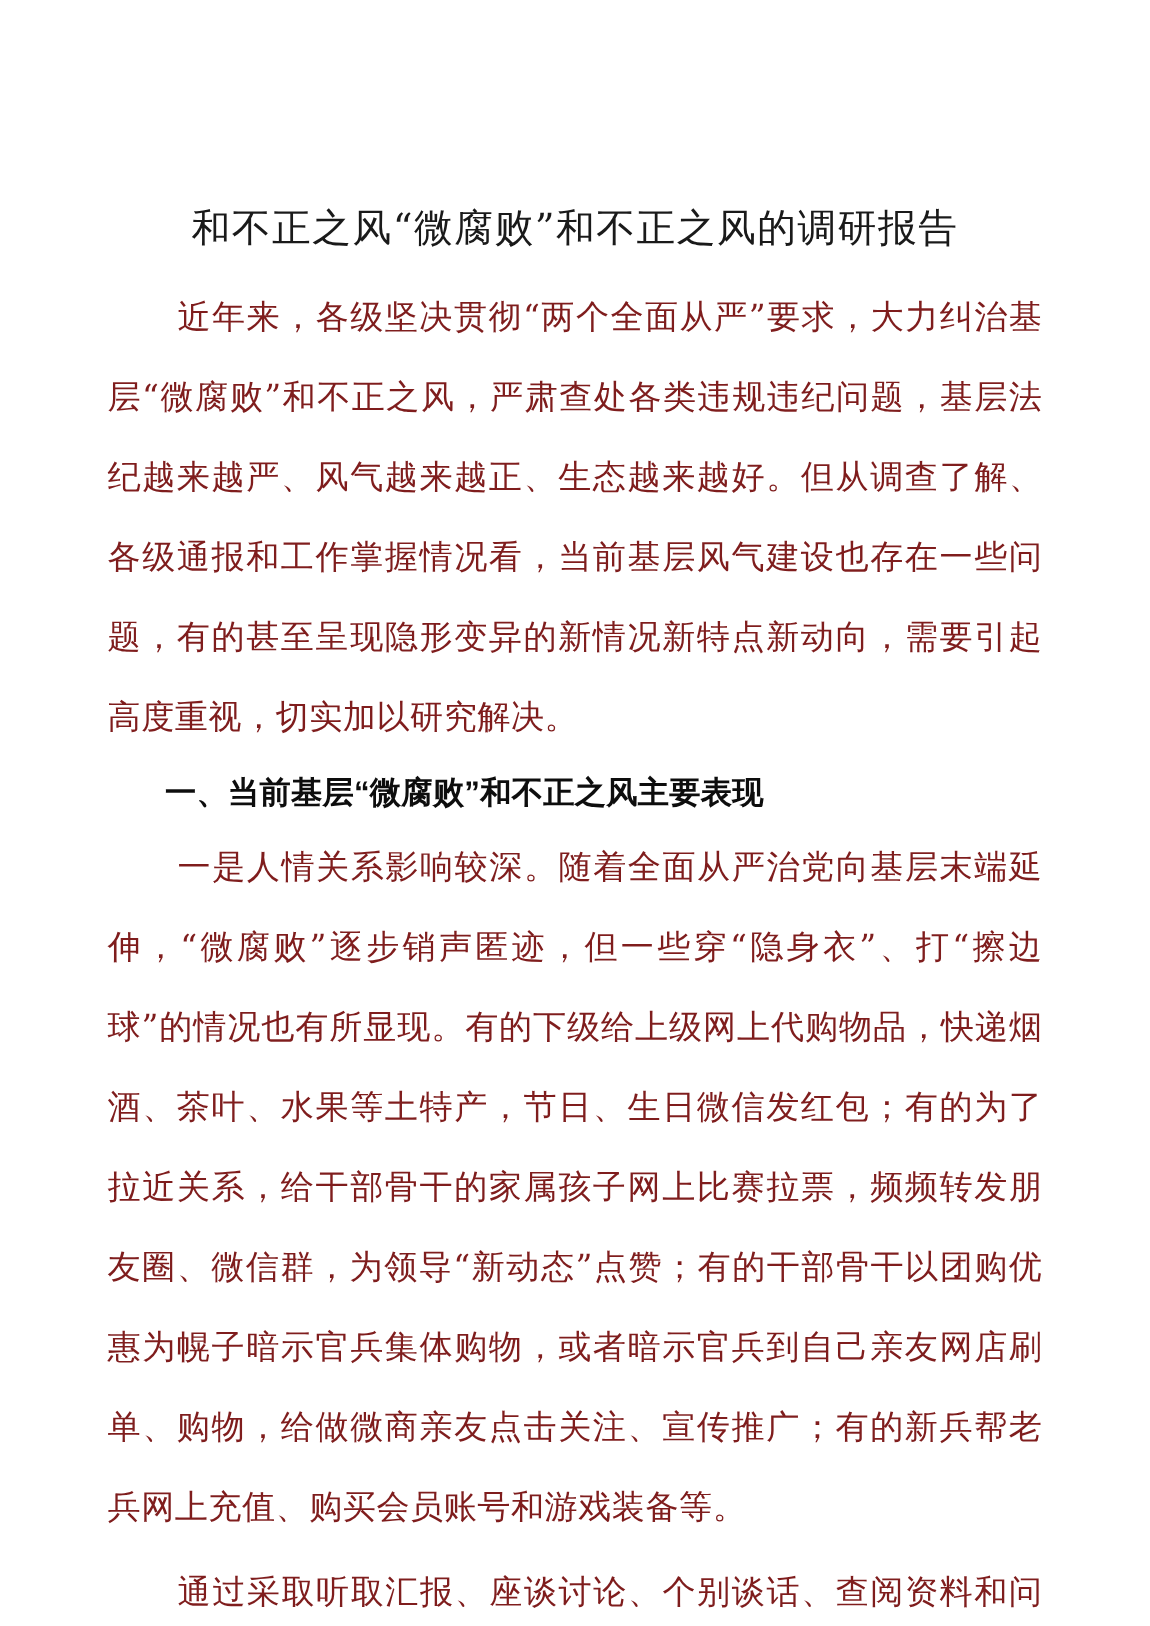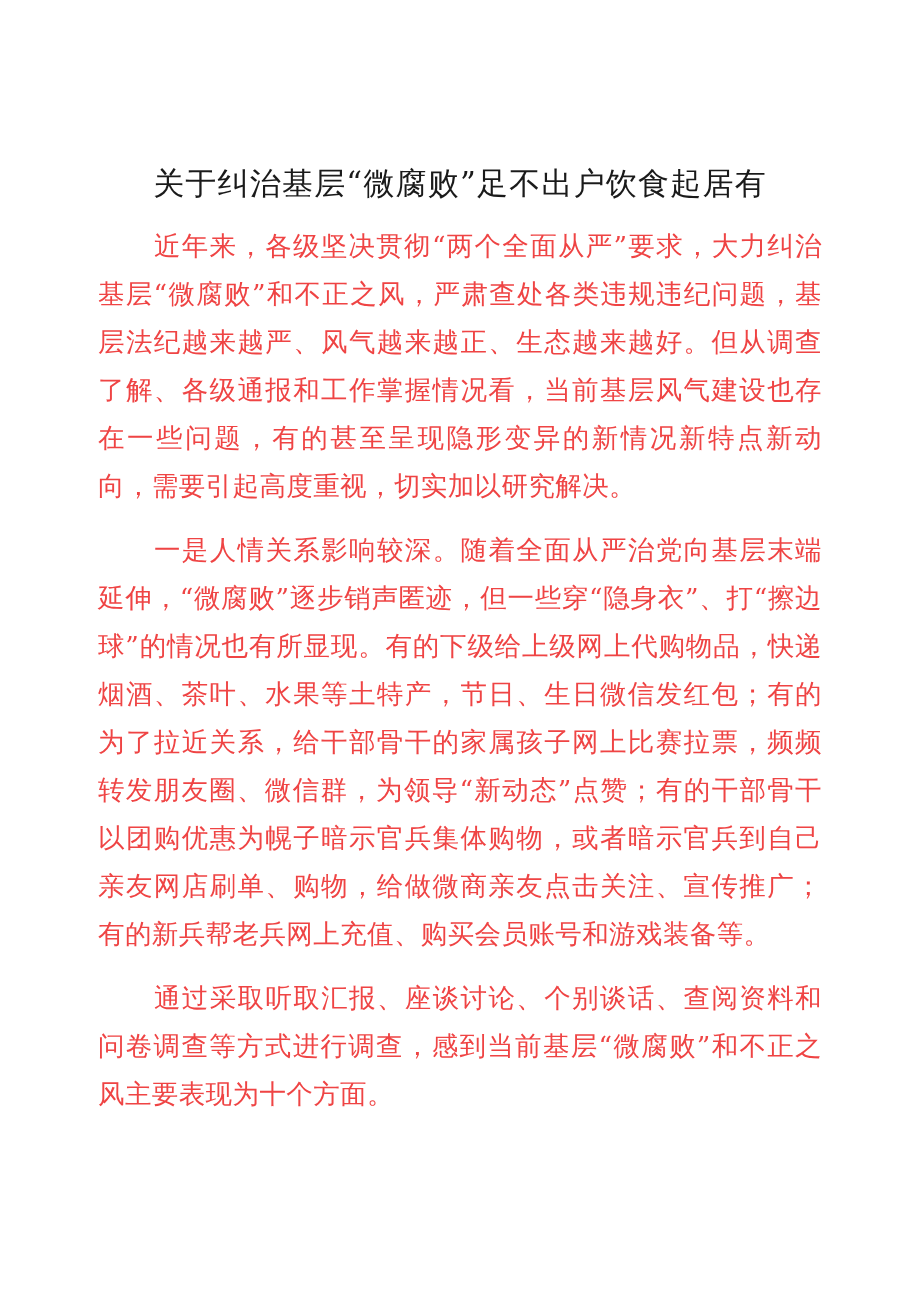--- a/index.html
+++ b/index.html
@@ -52,44 +52,45 @@
     text-indent: 50px;
     letter-spacing: 0.2px;
     margin: 2px 0 0 0;
     white-space: nowrap;
   }
 
   
   .para {
     font-family: "DejaVu Serif", "Liberation Serif", serif;
     font-size: 26.5px;
-    line-height: 48px;
-    color: #ef4444;
+    line-height: 64px;
+    color: #7f1d1d;
     text-align: justify;
     text-justify: inter-ideograph;
     text-indent: 56px;
     letter-spacing: 0.4px;
-    margin: 16px;
+    margin: 4px;
   }
 
   
   .para:last-of-type {
     text-align: justify;
   }
 </style>
 </head>
 <body>
 
 <div class="page">
   <div class="doc-body">
 
-    <h1 class="doc-title">关于纠治基层“微腐败”足不出户饮食起居有</h1>
+    <h1 class="doc-title">和不正之风“微腐败”和不正之风的调研报告</h1>
 
     <p class="para">近年来，各级坚决贯彻“两个全面从严”要求，大力纠治基层“微腐败”和不正之风，严肃查处各类违规违纪问题，基层法纪越来越严、风气越来越正、生态越来越好。但从调查了解、各级通报和工作掌握情况看，当前基层风气建设也存在一些问题，有的甚至呈现隐形变异的新情况新特点新动向，需要引起高度重视，切实加以研究解决。</p>
 
+    <h2 class="section-heading">一、当前基层“微腐败”和不正之风主要表现</h2>
 
     <p class="para">一是人情关系影响较深。随着全面从严治党向基层末端延伸，“微腐败”逐步销声匿迹，但一些穿“隐身衣”、打“擦边球”的情况也有所显现。有的下级给上级网上代购物品，快递烟酒、茶叶、水果等土特产，节日、生日微信发红包；有的为了拉近关系，给干部骨干的家属孩子网上比赛拉票，频频转发朋友圈、微信群，为领导“新动态”点赞；有的干部骨干以团购优惠为幌子暗示官兵集体购物，或者暗示官兵到自己亲友网店刷单、购物，给做微商亲友点击关注、宣传推广；有的新兵帮老兵网上充值、购买会员账号和游戏装备等。</p>
 
     <p class="para">通过采取听取汇报、座谈讨论、个别谈话、查阅资料和问卷调查等方式进行调查，感到当前基层“微腐败”和不正之风主要表现为十个方面。</p>
 
 
   </div>
 </div>
 
 </body></html>

